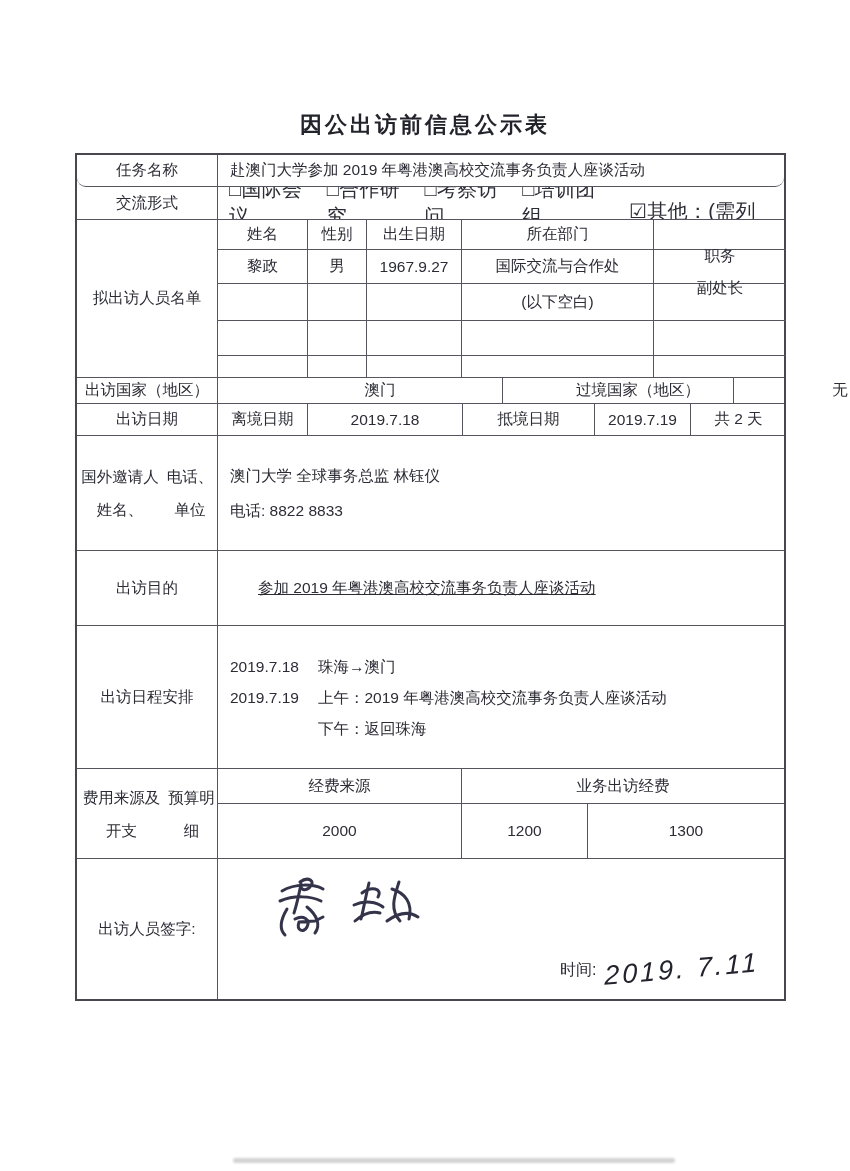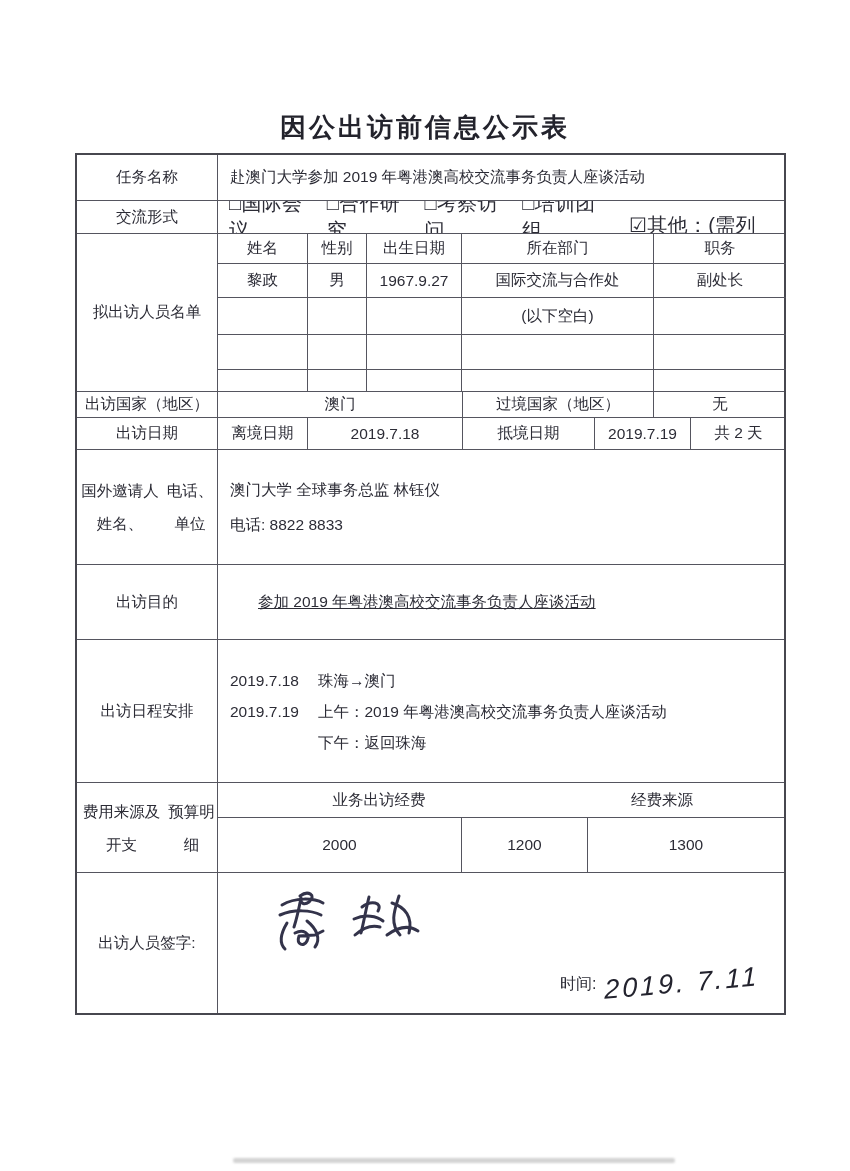--- a/index.html
+++ b/index.html
@@ -5,57 +5,57 @@
   :root { --bc:#55555f; --ink:#2c2c36; }
   * { box-sizing: border-box; }
   html,body { margin:0; padding:0; }
   body {
     width:850px; height:1171px; position:relative; overflow:hidden;
     background:#ffffff; color:var(--ink);
     font-family:"Liberation Sans", sans-serif;
   }
   .form-title {
     position:absolute; top:110px; left:0; width:850px;
-    text-align:center; font-size:26px; font-weight:bold;
+    text-align:center; font-size:22px; font-weight:bold;
     letter-spacing:3px; color:#23232c;
   }
   .sheet {
     position:absolute; left:75px; top:153px; width:711px;
     border:2px solid #47474f; background:#fff;
     font-size:15.5px;
   }
   .row { display:flex; border-bottom:1px solid var(--bc); }
   .row:last-child { border-bottom:none; }
   .c {
     border-right:1px solid var(--bc);
     display:flex; align-items:center; justify-content:center;
     text-align:center; overflow:hidden;
   }
   .c:last-child { border-right:none; }
   .c.left { justify-content:flex-start; text-align:left; }
   .label { font-size:15.5px; }
   .lbl2 { display:flex; line-height:33px; }
   
-  .h-task { height:46px; } .h-format { height:33px; }
-  .h-countries { height:26px; } .h-dates { height:32px; }
+  .h-task { height:32px;border-radius:9px; } .h-format { height:33px; }
+  .h-countries { height:26px;gap:40px; } .h-dates { height:32px; }
   .h-inviter { height:115px; } .h-purpose { height:75px; }
   .h-itin { height:143px; } .h-sign { height:140px; }
   
   .w-label { width:141px; flex:none; }
   .w-rest { flex:1; }
   
   .ptable { flex:1; display:flex; flex-direction:column; }
   .prow { display:flex; border-bottom:1px solid var(--bc); }
   .prow:last-child { border-bottom:none; }
   .prow .c { min-height:100%; }
   .ph { height:30px; } .pr1 { height:34px; } .pr2 { height:37px; }
   .pr3 { height:35px; } .pr4 { height:21px; }
   .pc1 { width:90px; flex:none; } .pc2 { width:59px; flex:none; }
   .pc3 { width:95px; flex:none; } .pc4 { width:192px; flex:none; }
-  .pc5 { width:132px; flex:none; border-right:none; }
+  .pc5 { width:132px; flex:none; border-right:none;margin-top:22px; }
   
   .cc1 { width:245px; flex:none; } .cc2 { width:191px; flex:none; }
   .cc3 { width:132px; flex:none; border-right:none; }
   .dc1 { width:90px; flex:none; } .dc2 { width:155px; flex:none; }
   .dc3 { width:132px; flex:none; } .dc4 { width:96px; flex:none; }
   .dc5 { width:95px; flex:none; border-right:none; }
   
   .btable { flex:1; display:flex; flex-direction:column; }
   .brow { display:flex; border-bottom:1px solid var(--bc); }
   .brow:last-child { border-bottom:none; }
@@ -204,22 +204,22 @@
     </div>
   </div>
 
   <div class="row">
     <div class="c w-label label lbl2">
       <span>费用来源及开支</span>
       <span>预算明细</span>
     </div>
     <div class="btable">
       <div class="brow bh">
+        <div class="c bc-src">经费来源</div>
         <div class="c bc-rest">业务出访经费</div>
-        <div class="c bc-src">经费来源</div>
       </div>
       <div class="brow bv">
         <div class="c bc-src">2000</div>
         <div class="c bc-lodge">1200</div>
         <div class="c bc-meal">1300</div>
       </div>
     </div>
   </div>
 
   <div class="row h-sign">

